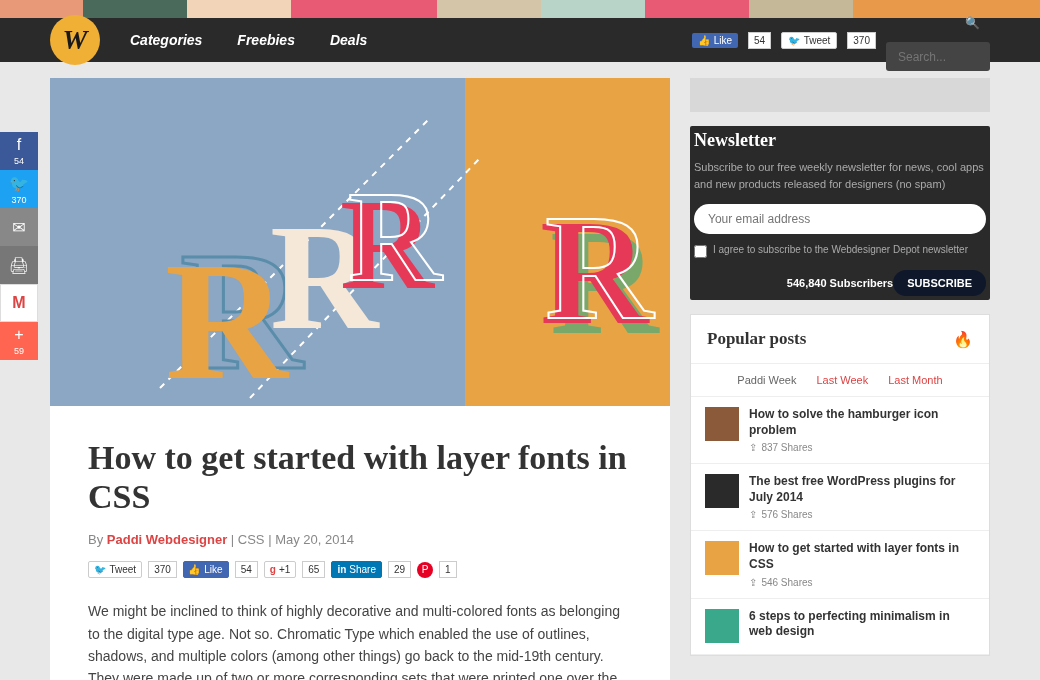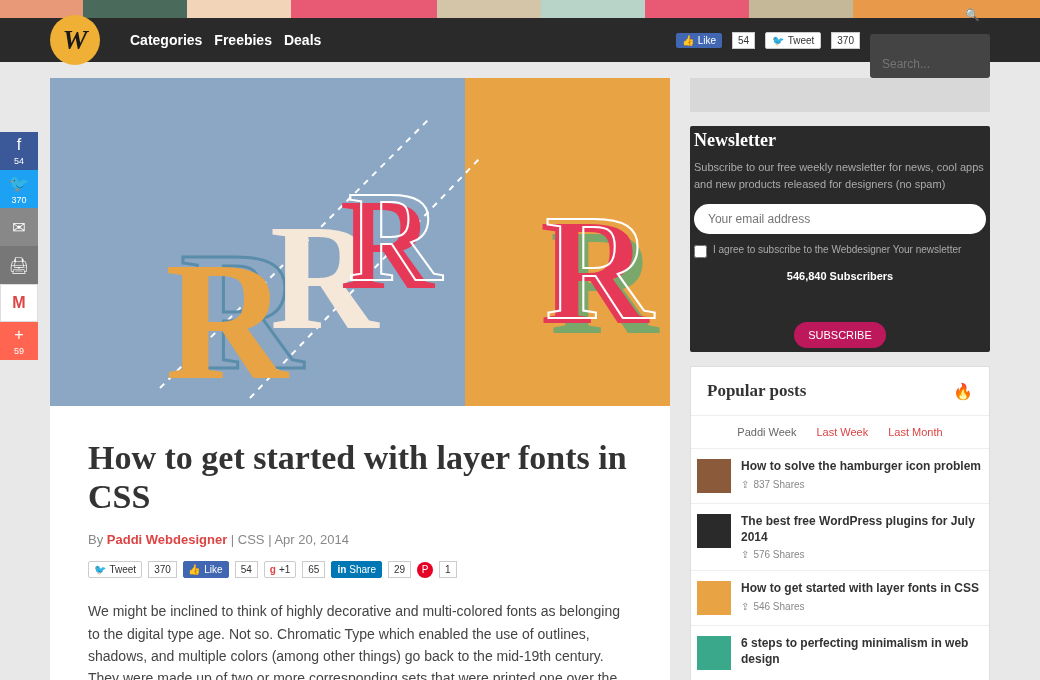--- a/index.html
+++ b/index.html
@@ -1,28 +1,28 @@
 <!DOCTYPE html>
 <html><head>
 <meta charset="utf-8">
 <style>
 * { margin: 0; padding: 0; box-sizing: border-box; }
 body { font-family: Arial, Helvetica, sans-serif; background: #e8e8e8; color: #333; width: 1040px; }
 .top-stripe { height: 18px; background: linear-gradient(90deg, #e89a78 0%, #e89a78 8%, #4a6b5c 8%, #4a6b5c 18%, #f2d4b8 18%, #f2d4b8 28%, #e85a73 28%, #e85a73 42%, #d4c4a8 42%, #d4c4a8 52%, #b8d4c8 52%, #b8d4c8 62%, #e85a73 62%, #e85a73 72%, #c4b898 72%, #c4b898 82%, #e89a4a 82%, #e89a4a 100%); }
 .header { background: #2a2a2a; height: 44px; display: flex; align-items: center; padding: 0 50px; position: relative; }
 .logo { width: 50px; height: 50px; background: #f0b035; border-radius: 50%; display: flex; align-items: center; justify-content: center; position: absolute; left: 50px; top: -3px; z-index: 10; }
 .logo-text { font-family: cursive; font-weight: bold; font-size: 28px; color: #1a1a1a; font-style: italic; }
-.nav { display: flex; gap: 12px; margin-left: 80px; }
+.nav { display: flex; gap: 35px; margin-left: 80px; font-style: italic; }
 .nav-item { color: #fff; font-weight: bold; font-size: 14px; cursor: pointer; }
 .header-right { margin-left: auto; display: flex; align-items: center; gap: 10px; }
 .fb-like { background: #4267b2; color: #fff; font-size: 10px; padding: 2px 6px; border-radius: 2px; display: flex; align-items: center; gap: 3px; }
 .fb-count { background: #fff; color: #333; font-size: 10px; padding: 2px 5px; border: 1px solid #ccc; }
 .tw-btn { background: #fff; color: #333; font-size: 10px; padding: 2px 6px; border: 1px solid #ccc; border-radius: 2px; display: flex; align-items: center; gap: 3px; }
 .tw-icon-sm { color: #1da1f2; }
-.search-box { background: #444; border: none; padding: 23px 30px 7px 12px; color: #aaa; font-size: 12px; width: 120px; border-radius: 3px; margin-top: 32px; }
+.search-box { background: #444; border: none; padding: 8px 30px 7px 12px; color: #aaa; font-size: 12px; width: 104px; border-radius: 3px; margin-top: 32px; }
 .search-wrap { position: relative; }
 .search-icon { position: absolute; right: 10px; top: 6px; color: #888; font-size: 12px; }
 .main-wrap { display: flex; padding: 16px 50px; gap: 16px; position: relative; }
 .share-sidebar { position: absolute; left: 0; top: 70px; width: 38px; }
 .share-btn { width: 38px; height: 38px; display: flex; flex-direction: column; align-items: center; justify-content: center; color: #fff; font-size: 16px; cursor: pointer; }
 .share-fb { background: #3b5998; }
 .share-tw { background: #1da1f2; }
 .share-mail { background: #888; }
 .share-print { background: #777; }
 .share-gmail { background: #fff; color: #d44; border: 1px solid #ddd; }
@@ -45,31 +45,31 @@
 .mini-pin { display: inline-flex; width: 16px; height: 16px; border-radius: 50%; background: #e60023; color: #fff; align-items: center; justify-content: center; font-size: 10px; }
 .article-text { font-size: 14px; line-height: 1.6; color: #444; }
 .sidebar { width: 300px; }
 .ad-box { background: #d8d8d8; height: 34px; margin-bottom: 14px; }
 .newsletter { background: #2a2a2a; color: #fff; padding: 4px; border-radius: 2px; margin-bottom: 14px; }
 .newsletter h3 { font-family: Georgia, serif; font-size: 18px; margin-bottom: 8px; }
 .newsletter-desc { font-size: 11px; color: #aaa; line-height: 1.5; margin-bottom: 12px; }
 .email-input { background: #ffffff; border: none; padding: 8px 14px; color: #888; border-radius: 16px; width: 100%; font-size: 12px; margin-bottom: 10px; }
 .check-row { display: flex; align-items: flex-start; gap: 6px; font-size: 10px; color: #aaa; margin-bottom: 12px; }
 .check-row input { margin-top: 1px; }
-.news-bottom { display: flex; justify-content: space-between; align-items: center; flex-direction: column; }
+.news-bottom { display: flex; justify-content: flex-end; align-items: center; }
 .sub-count { font-size: 11px; font-weight: bold; }
-.sub-btn { background: #be185d; color: #fff; border: none; padding: 7px 14px; border-radius: 15px; font-size: 11px; font-weight: normal; cursor: pointer; margin-top: 40px; }
+.sub-btn { background: #0f172a; color: #fff; border: none; padding: 7px 14px; border-radius: 15px; font-size: 11px; font-weight: bold; cursor: pointer; }
 .popular { background: #fff; border: 1px solid #ddd; }
 .popular-head { padding: 14px 16px; border-bottom: 1px solid #eee; display: flex; justify-content: space-between; align-items: center; }
 .popular-head h3 { font-family: Georgia, serif; font-size: 17px; }
 .flame { color: #ccc; font-size: 16px; }
 .tabs { display: flex; justify-content: center; gap: 20px; padding: 10px; font-size: 11px; border-bottom: 1px solid #eee; }
 .tab { color: #666; cursor: pointer; }
 .tab.active { color: #d44; }
-.post-item { display: flex; gap: 10px; padding: 10px 6px; border-bottom: 1px solid #eee; }
+.post-item { display: flex; gap: 10px; padding: 10px 14px; border-bottom: 1px solid #eee; }
 .post-thumb { width: 34px; height: 34px; flex-shrink: 0; }
 .post-info { flex: 1; }
 .post-title { font-size: 12px; font-weight: bold; line-height: 1.3; margin-bottom: 4px; }
 .post-shares { font-size: 10px; color: #888; display: flex; align-items: center; gap: 4px; }
 </style>
 </head>
 <body>
 
 <div class="top-stripe"></div>
 
@@ -134,21 +134,21 @@
         <text x="290" y="210" font-family="serif" font-size="130" font-weight="bold" fill="#e63958">R</text>
         <text x="298" y="202" font-family="serif" font-size="130" font-weight="bold" fill="none" stroke="#fff" stroke-width="2">R</text>
         <text x="500" y="255" font-family="serif" font-size="150" font-weight="bold" fill="#7aa86a">R</text>
         <text x="490" y="245" font-family="serif" font-size="150" font-weight="bold" fill="#e63958">R</text>
         <text x="495" y="240" font-family="serif" font-size="150" font-weight="bold" fill="none" stroke="#fff" stroke-width="2">R</text>
       </svg>
     </div>
     <div class="article-body">
       <h1 class="article-title">How to get started with layer fonts in CSS</h1>
       <div class="article-meta">
-        <span>By </span><a class="author-link">Paddi Webdesigner</a> | <span>CSS</span> | <span>Apr 20, 2014</span>
+        <span>By </span><a class="author-link">Paddi Webdesigner</a> | <span>CSS</span> | <span>May 20, 2014</span>
       </div>
       <div class="share-row">
         <span class="mini-btn mini-tw">
             <span style="color:#1da1f2">🐦</span>
             <span>Tweet</span>
           </span>
         <span class="mini-count">370</span>
         <span class="mini-btn mini-fb">👍 <span>Like</span></span>
         <span class="mini-count">54</span>
         <span class="mini-btn mini-gp">
@@ -172,21 +172,21 @@
 
   <div class="sidebar">
     <div class="ad-box"></div>
 
     <div class="newsletter">
       <h3>Newsletter</h3>
       <p class="newsletter-desc">Subscribe to our free weekly newsletter for news, cool apps and new products released for designers (no spam)</p>
       <input class="email-input" placeholder="Your email address" style="">
       <div class="check-row">
         <input type="checkbox" style="">
-        <span>I agree to subscribe to the Webdesigner Your newsletter</span>
+        <span>I agree to subscribe to the Webdesigner Depot newsletter</span>
       </div>
       <div class="news-bottom">
         <span class="sub-count">546,840 Subscribers</span>
         <button class="sub-btn">SUBSCRIBE</button>
       </div>
     </div>
 
     <div class="popular">
       <div class="popular-head">
         <h3>Popular posts</h3>

